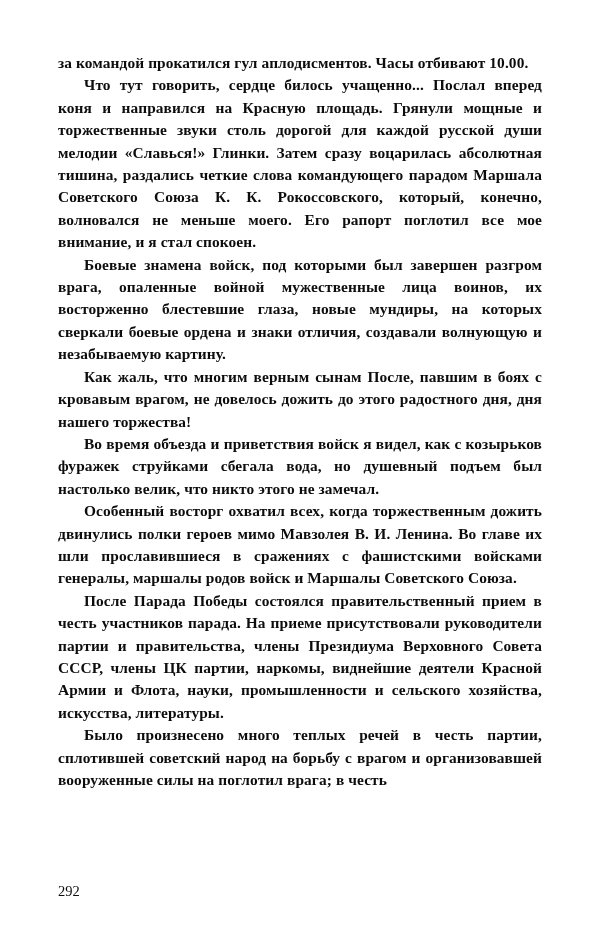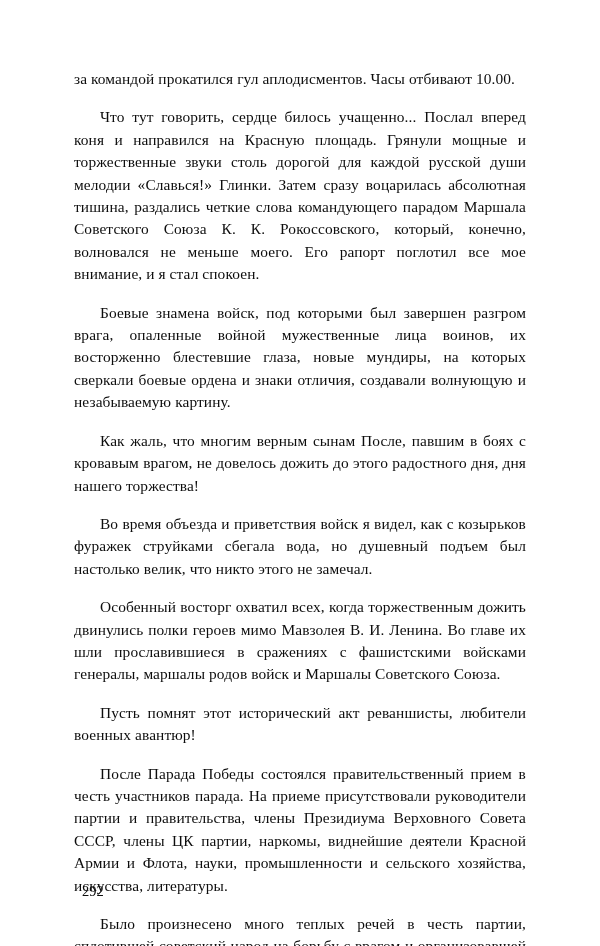--- a/index.html
+++ b/index.html
@@ -23,45 +23,44 @@
   }
   .body-text {
     font-size: 15.4px;
     line-height: 1.455;
     text-align: justify;
     text-justify: inter-word;
     color: #0d0d0d;
     letter-spacing: 0.1px;
   }
   .body-text p {
-    margin: 16px;
+    margin: 0;
     text-indent: 0;
+    font-weight: bold;
   }
   .body-text p.indent {
     text-indent: 26px;
   }
   .page-number {
     position: absolute;
     left: 58px;
     bottom: 46px;
     font-size: 14.5px;
     color: #0d0d0d;
     font-family: "Liberation Serif", serif;
-    margin-left: 24px;
   }
 </style>
 </head>
 <body>
 
 <div class="page">
   <div class="body-text">
     <p class="">за командой прокатился гул аплодисментов. Часы отбивают 10.00.</p>
     <p class="indent">Что тут говорить, сердце билось учащенно... Послал вперед коня и направился на Красную площадь. Грянули мощные и торжественные звуки столь дорогой для каждой русской души мелодии «Славься!» Глинки. Затем сразу воцарилась абсолютная тишина, раздались четкие слова командующего парадом Маршала Советского Союза К. К. Рокоссовского, который, конечно, волновался не меньше моего. Его рапорт поглотил все мое внимание, и я стал спокоен.</p>
     <p class="indent">Боевые знамена войск, под которыми был завершен разгром врага, опаленные войной мужественные лица воинов, их восторженно блестевшие глаза, новые мундиры, на которых сверкали боевые ордена и знаки отличия, создавали волнующую и незабываемую картину.</p>
     <p class="indent">Как жаль, что многим верным сынам После, павшим в боях с кровавым врагом, не довелось дожить до этого радостного дня, дня нашего торжества!</p>
     <p class="indent">Во время объезда и приветствия войск я видел, как с козырьков фуражек струйками сбегала вода, но душевный подъем был настолько велик, что никто этого не замечал.</p>
     <p class="indent">Особенный восторг охватил всех, когда торжественным дожить двинулись полки героев мимо Мавзолея В. И. Ленина. Во главе их шли прославившиеся в сражениях с фашистскими войсками генералы, маршалы родов войск и Маршалы Советского Союза.</p>
-    <p class="indent">Пусть помнят этот исторический акт реваншисты, любители военных авантюр!</p>
     <p class="indent">После Парада Победы состоялся правительственный прием в честь участников парада. На приеме присутствовали руководители партии и правительства, члены Президиума Верховного Совета СССР, члены ЦК партии, наркомы, виднейшие деятели Красной Армии и Флота, науки, промышленности и сельского хозяйства, искусства, литературы.</p>
     <p class="indent">Было произнесено много теплых речей в честь партии, сплотившей советский народ на борьбу с врагом и организовавшей вооруженные силы на поглотил врага; в честь</p>
   </div>
   <div class="page-number">292</div>
 </div>
 
 </body></html>

